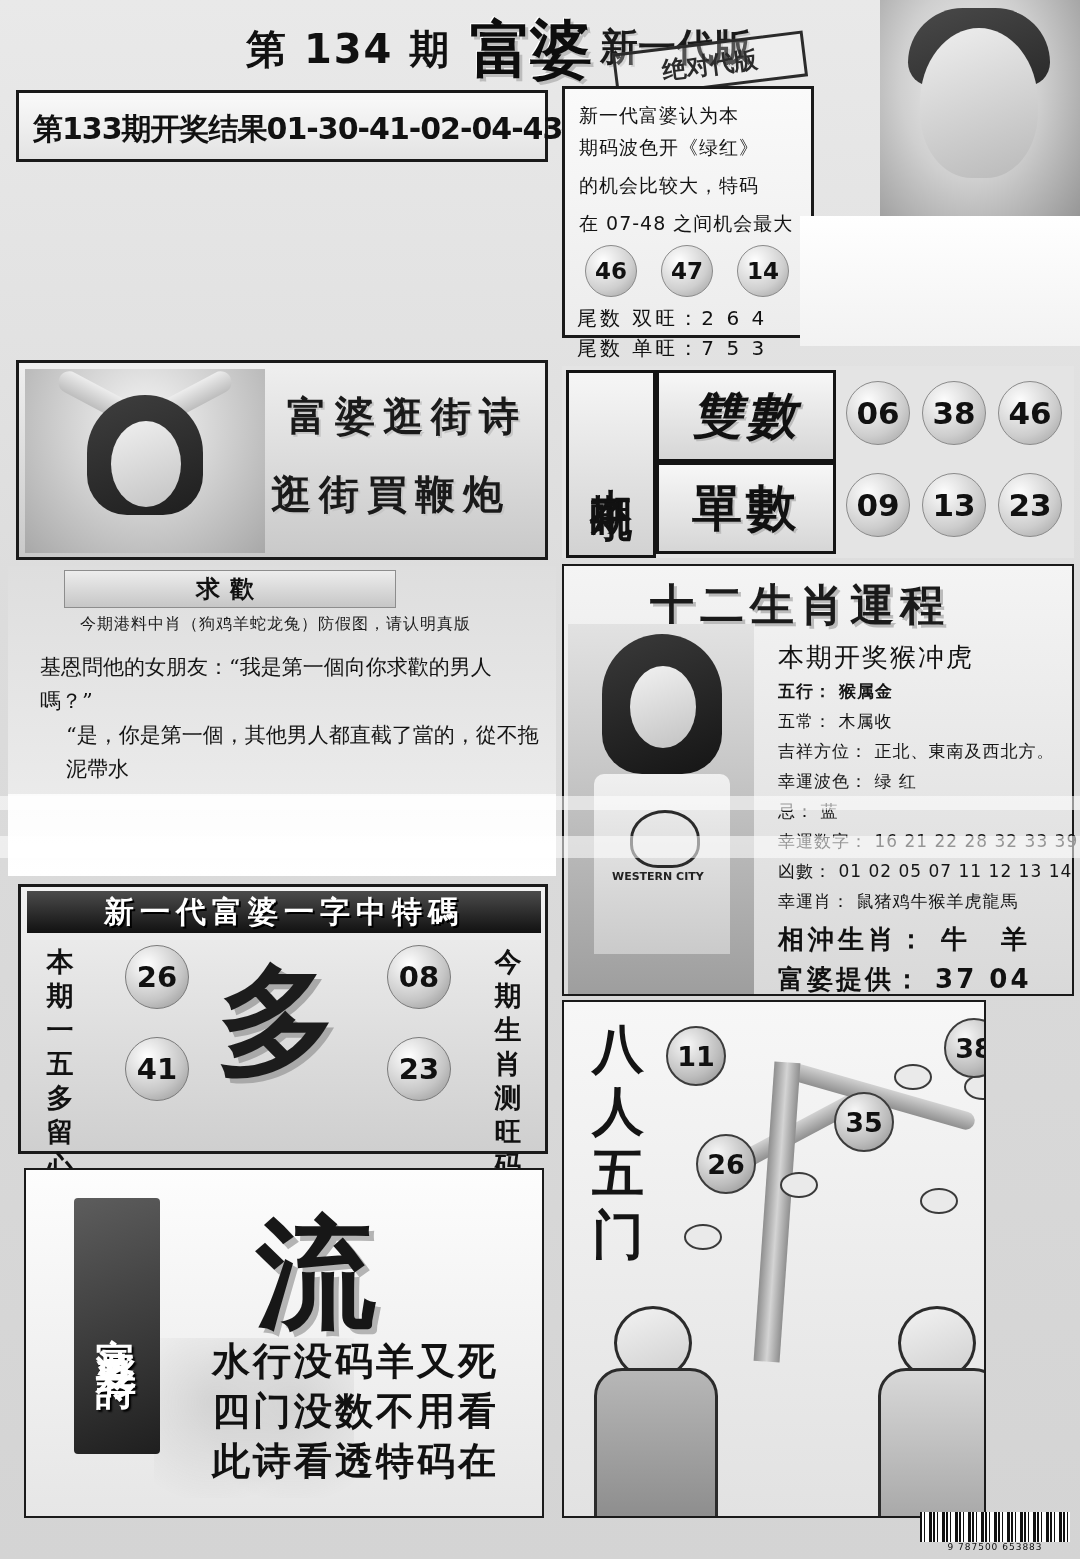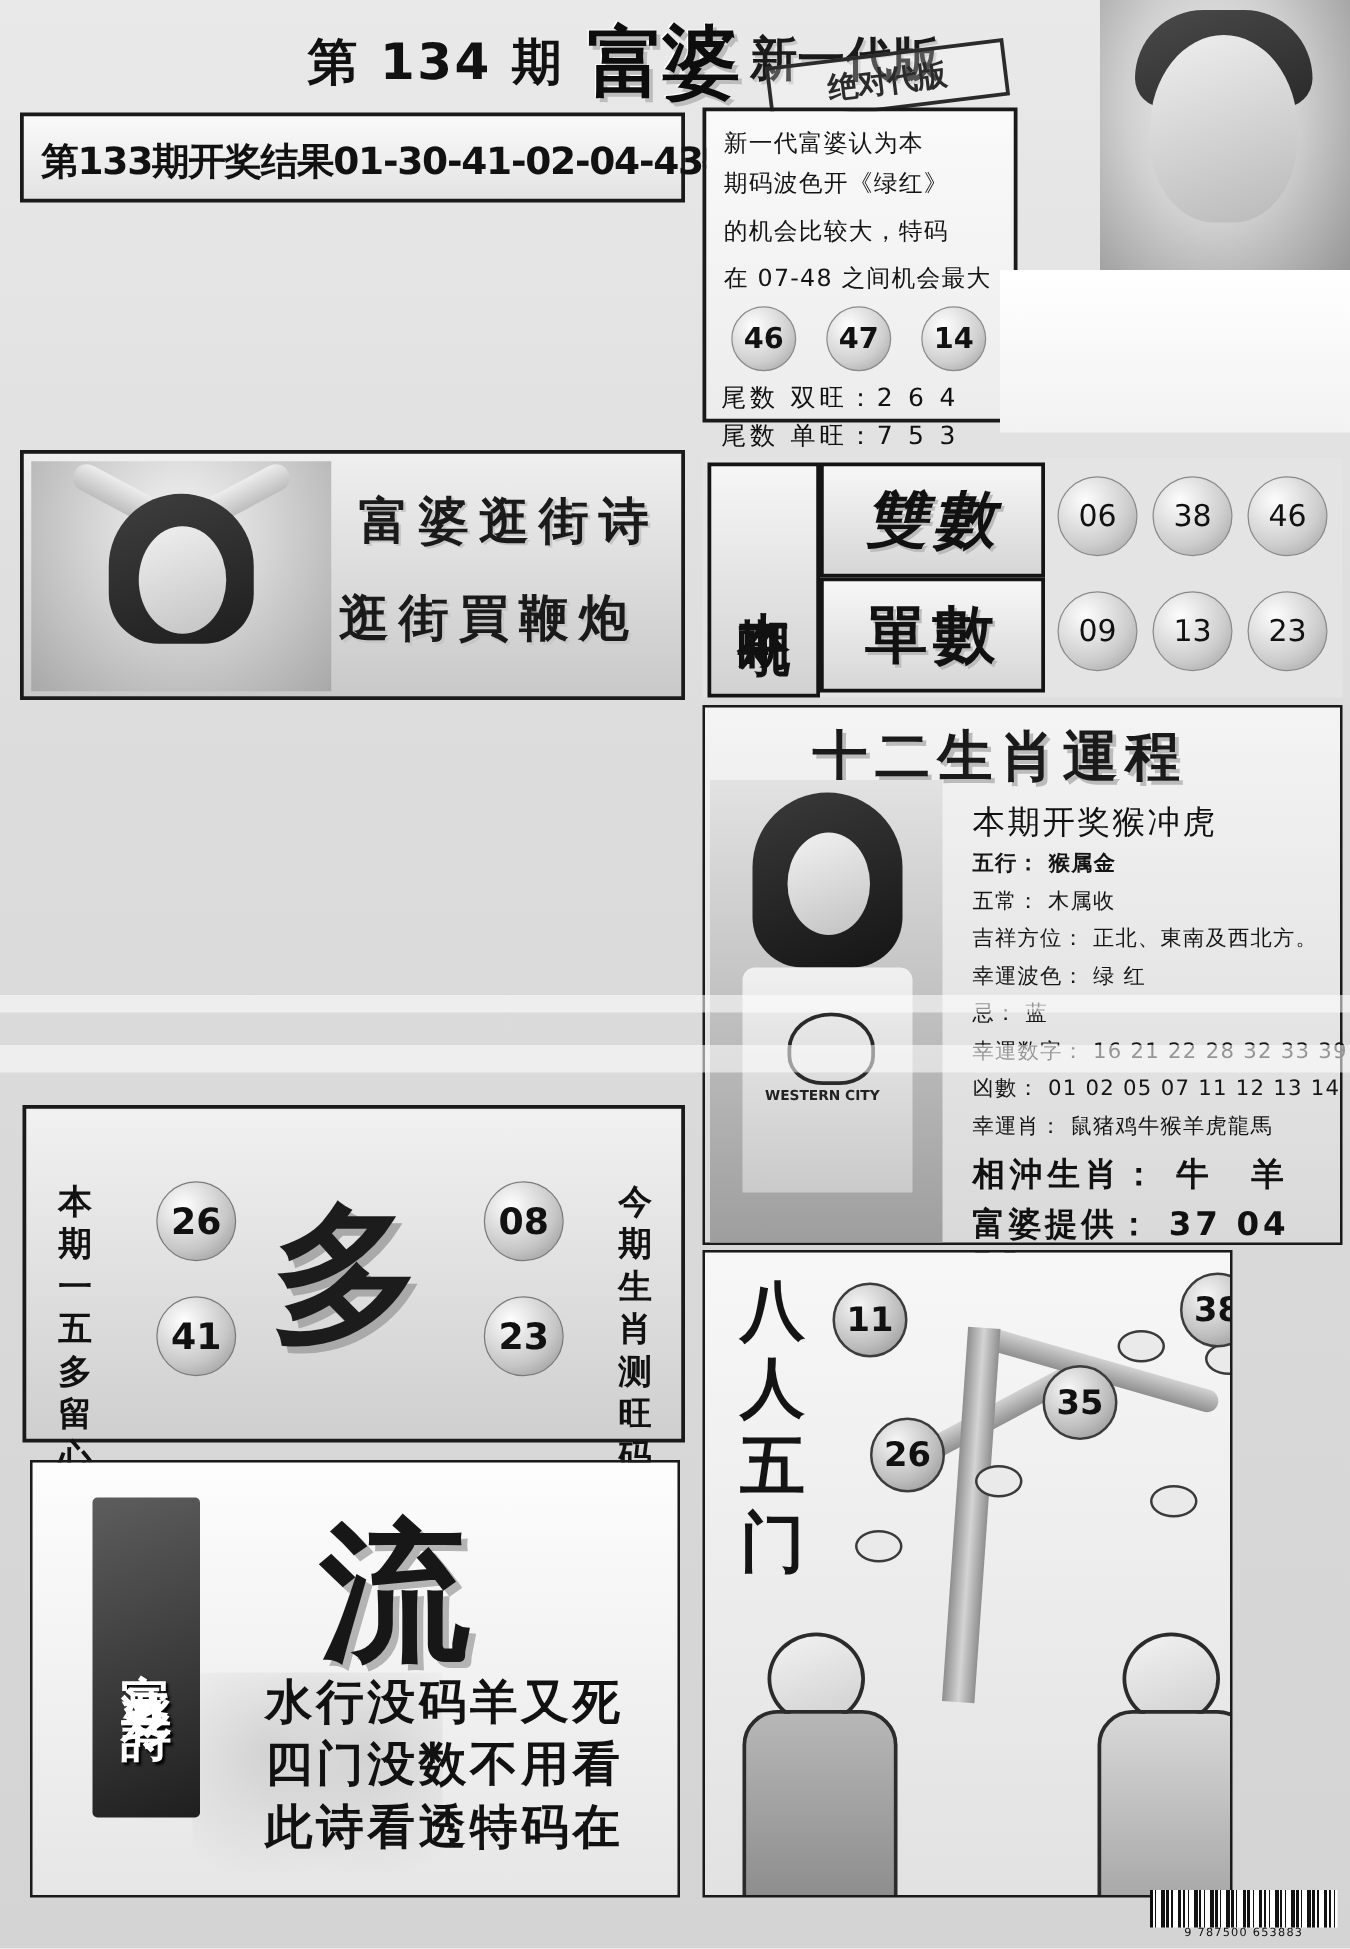--- a/index.html
+++ b/index.html
@@ -133,21 +133,21 @@
      background:linear-gradient(180deg,#f7f7f7,#d6d6d6);display:flex;align-items:center;justify-content:center;}
   .oebox span{font-size:50px;font-weight:bold;letter-spacing:4px;text-shadow:2px 2px 0 #bcbcbc;}
   #oeb1{top:4px;font-style:italic;}
   #oeb2{top:96px;}
   .oenums{position:absolute;left:278px;width:228px;height:86px;display:flex;align-items:center;justify-content:space-around;}
   #oen1{top:4px;}
   #oen2{top:96px;}
   .oenum{width:62px;height:62px;border-radius:50%;
      background:radial-gradient(circle at 34% 30%,#fdfdfd,#cdcdcd 60%,#9d9d9d 100%);
      border:1px solid #8a8a8a;display:flex;align-items:center;justify-content:center;
-     font-size:24px;font-weight:normal;}
+     font-size:31px;font-weight:bold;}
 
   
   #fortune{left:562px;top:564px;width:512px;height:432px;background:linear-gradient(180deg,#f4f4f4,#d9d9d9);}
   #ftitle{position:absolute;left:86px;top:10px;font-size:44px;font-weight:bold;letter-spacing:6px;
      color:#1a1a1a;text-shadow:3px 3px 0 #bbb;}
   #fsub{position:absolute;left:214px;top:74px;font-size:26px;font-weight:normal;letter-spacing:2px;}
   #fphoto{position:absolute;left:4px;top:58px;width:186px;height:370px;
      background:linear-gradient(180deg,#e2e2e2,#9e9e9e);}
   #fphoto .hair{position:absolute;left:34px;top:10px;width:120px;height:140px;border-radius:60px 60px 40px 40px;background:linear-gradient(160deg,#3a3a3a,#151515);}
   #fphoto .face{position:absolute;left:62px;top:42px;width:66px;height:82px;border-radius:50%;background:linear-gradient(160deg,#f2f2f2,#c2c2c2);}
@@ -223,22 +223,34 @@
     <div id="streetphoto">
       <div class="arm1"></div>
       <div class="arm2"></div>
       <div class="hair"></div>
       <div class="face"></div>
     </div>
     <div id="streetT1">富婆逛街诗</div>
     <div id="streetT2">逛街買鞭炮</div>
   </div>
 
+  <div class="panel" id="joke">
+    <div id="jokebanner">
+      <span>求歡</span>
+    </div>
+    <div id="jokesub">今期港料中肖（狗鸡羊蛇龙兔）防假图，请认明真版</div>
+    <div class="joketxt" id="joke1">基恩問他的女朋友：“我是第一個向你求歡的男人嗎？”</div>
+    <div class="joketxt" id="joke2">“是，你是第一個，其他男人都直截了當的，從不拖泥帶水</div>
+    <div id="jokefade"></div>
+  </div>
 
   <div class="panel bd" id="oneword">
+    <div id="owtitle">
+      <span>新一代富婆一字中特碼</span>
+    </div>
     <div id="owleft">本期一五多留心</div>
     <div id="owright">今期生肖测旺码</div>
     <div id="owword">多</div>
     <div class="ball" id="owb1">26</div>
     <div class="ball" id="owb2">08</div>
     <div class="ball" id="owb3">41</div>
     <div class="ball" id="owb4">23</div>
   </div>
 
   <div class="panel bd2" id="lotpoem">

